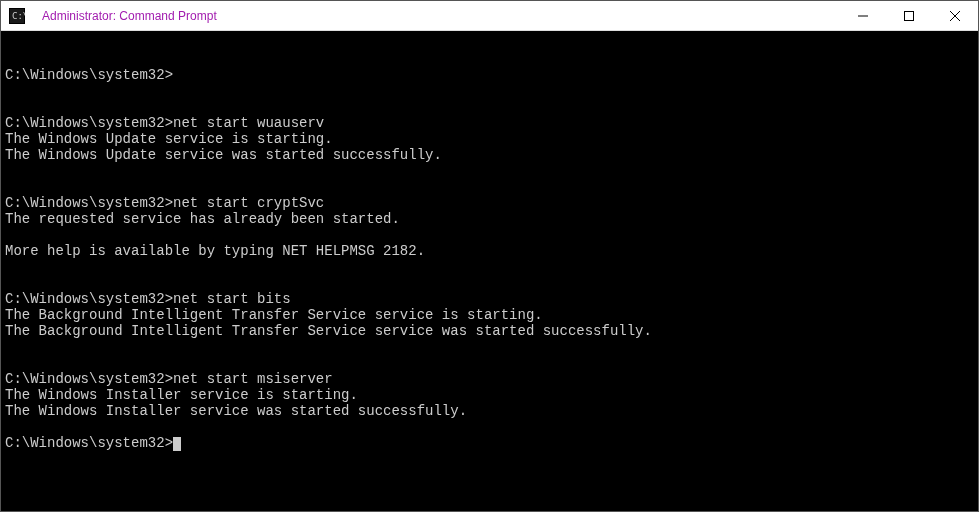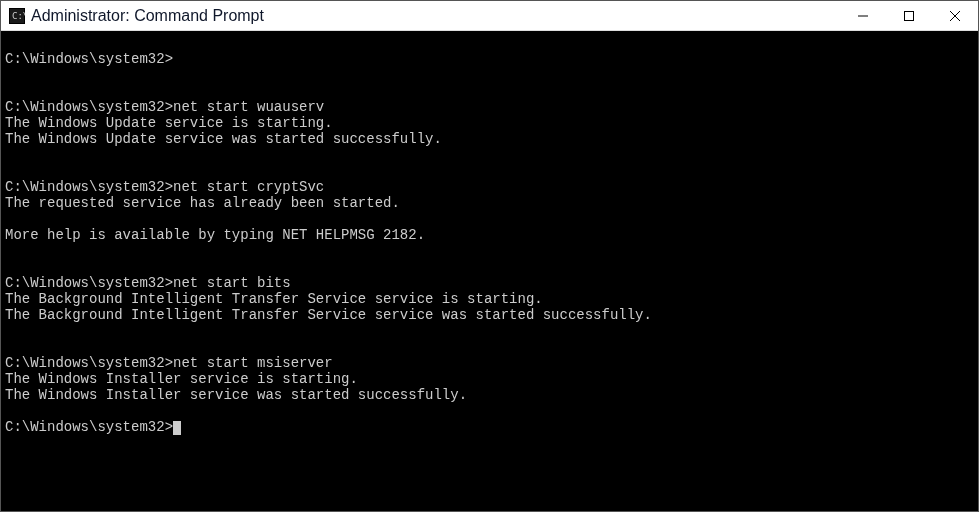--- a/index.html
+++ b/index.html
@@ -28,23 +28,24 @@
   }
   .titlebar .app-icon {
     width: 16px;
     height: 16px;
     margin: 0 6px 0 8px;
     display: flex;
     align-items: center;
     justify-content: center;
   }
   .titlebar .title-text {
-    font-size: 16px;
-    color: #0f172a;
+    font-size: 12px;
+    color: #a21caf;
     flex: 1;
+    margin-left: 11px;
   }
   .win-controls {
     display: flex;
     height: 100%;
   }
   .win-btn {
     width: 46px;
     height: 100%;
     display: flex;
     align-items: center;
@@ -53,21 +54,21 @@
     color: #000;
     background: #fff;
   }
   .terminal {
     flex: 1;
     background: #000;
     color: #ccc;
     font-family: Consolas, "Courier New", monospace;
     font-size: 14px;
     line-height: 16px;
-    padding: 4px 4px;
+    padding: 20px 4px;
     overflow: hidden;
     white-space: pre;
     position: relative;
   }
   .terminal .line { white-space: pre; }
   .terminal .blank { height: 16px; }
   .prompt { color: #ccc; }
   .cursor {
     display: inline-block;
     width: 8px;

